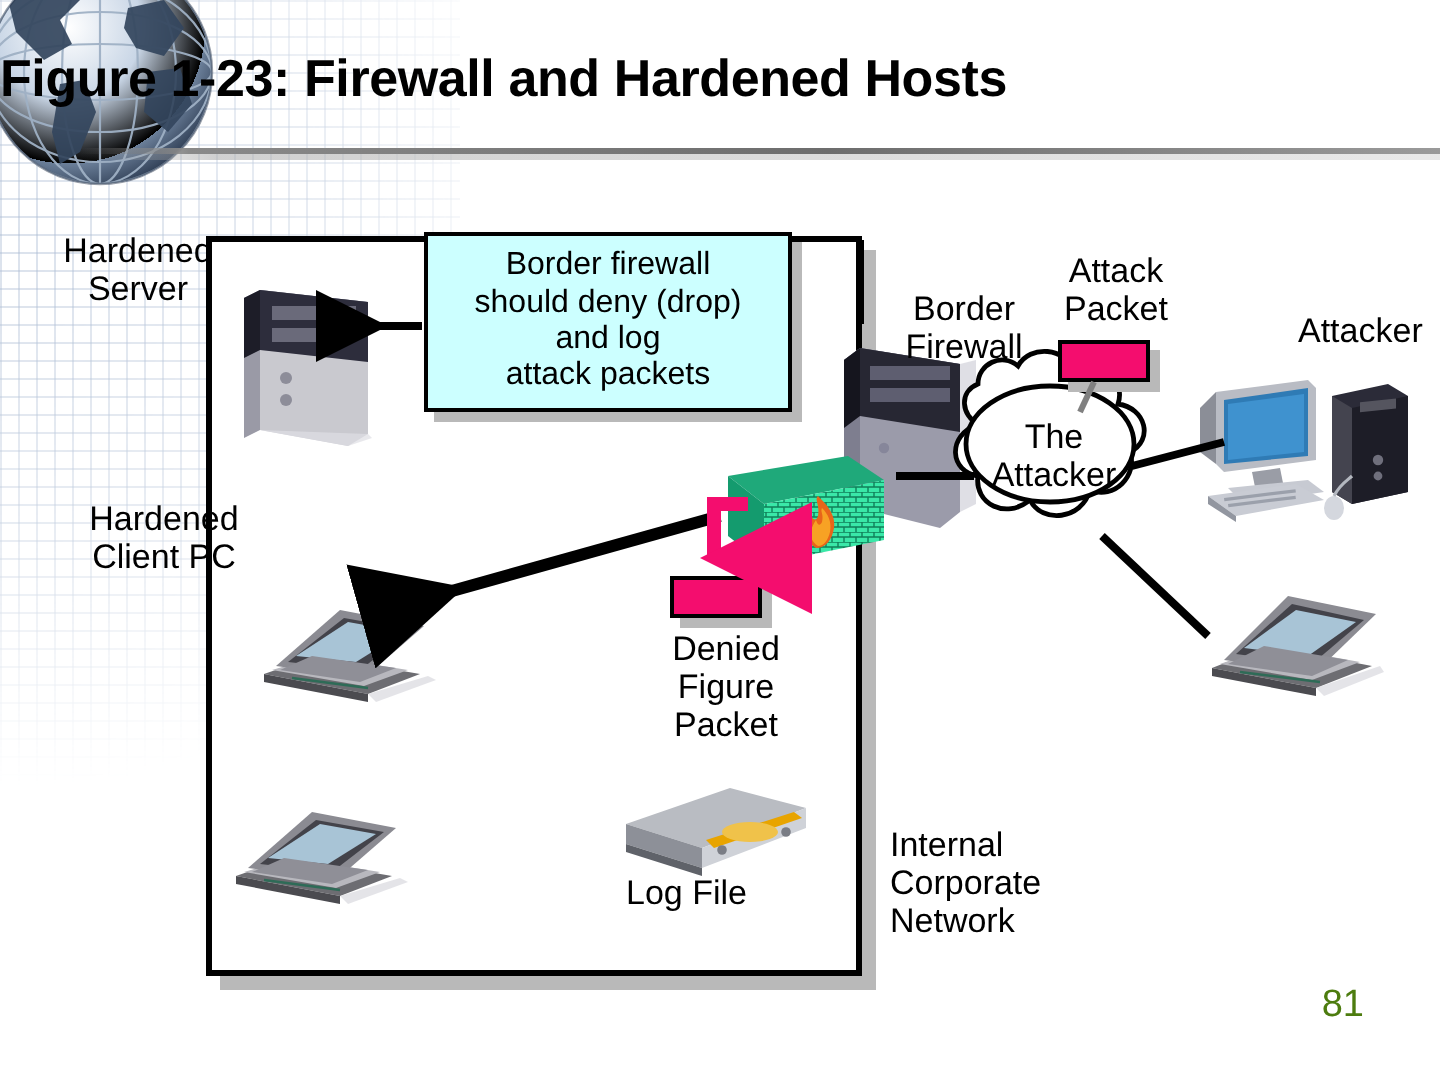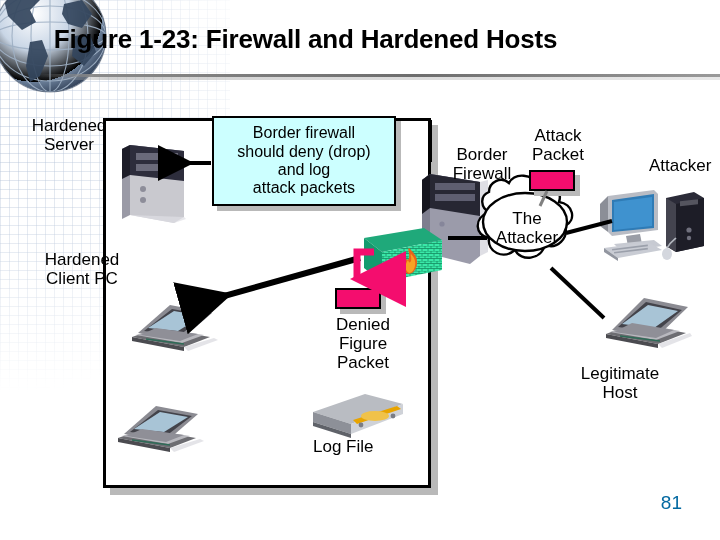--- a/index.html
+++ b/index.html
@@ -27,21 +27,21 @@
     background:linear-gradient(to right, rgba(255,255,255,0) 0%, #8a8a8a 8%, #6d6d6d 55%, #9a9a9a 100%);
     pointer-events:none;
   }
   .title-rule::after{
     content:"";position:absolute;left:0;top:3px;width:100%;height:3px;
     background:linear-gradient(to right, rgba(255,255,255,0) 0%, rgba(170,170,170,.55) 10%, rgba(190,190,190,.35) 100%);
   }
 
   
   .slide-title{
-    position:absolute;left:0;top:24px;width:611px;text-align:center;
+    position:absolute;left:0;top:24px;width:611px;text-align:left;
     font-size:26px;font-weight:bold;color:#000;letter-spacing:-.2px;
     white-space:nowrap;
   }
 
   
   .net-box{
     position:absolute;left:103px;top:118px;width:328px;height:370px;
     border:3px solid #000;background:#fff;box-sizing:border-box;
   }
   .net-box-shadow{
@@ -66,21 +66,21 @@
   }
 
   
   .packet{position:absolute;width:46px;height:21px;background:#f40d6e;border:2px solid #000;box-sizing:border-box;}
   .packet-shadow{position:absolute;width:46px;height:21px;background:#b9b9b9;}
 
   
   svg.ov{position:absolute;left:0;top:0;width:720px;height:540px;overflow:visible;pointer-events:none;}
 
   
-  .pageno{position:absolute;right:38px;top:492px;font-size:19px;color:#0369a1;}
+  .pageno{position:absolute;right:38px;top:492px;font-size:19px;color:#4d7c0f;}
 </style>
 </head>
 <body>
 
 <div id="slide">
 
   <div class="bg-grid"></div>
 
   <svg class="globe" viewBox="0 0 150 150">
     <defs>
@@ -317,19 +317,20 @@
 Packet</div>
 
   <div class="lbl" style="left:649px;top:156px;">Attacker</div>
 
   <div class="lbl c" style="left:318px;top:315px;width:90px;">Denied
 Figure
 Packet</div>
 
   <div class="lbl" style="left:313px;top:437px;">Log File</div>
 
-
-  <div class="lbl c" style="left:556px;top:364px;width:128px;">Legitimate
-Host</div>
+  <div class="lbl" style="left:445px;top:413px;">Internal
+Corporate
+Network</div>
+
 
   <div class="pageno">81</div>
 
 </div>
 
 </body></html>

